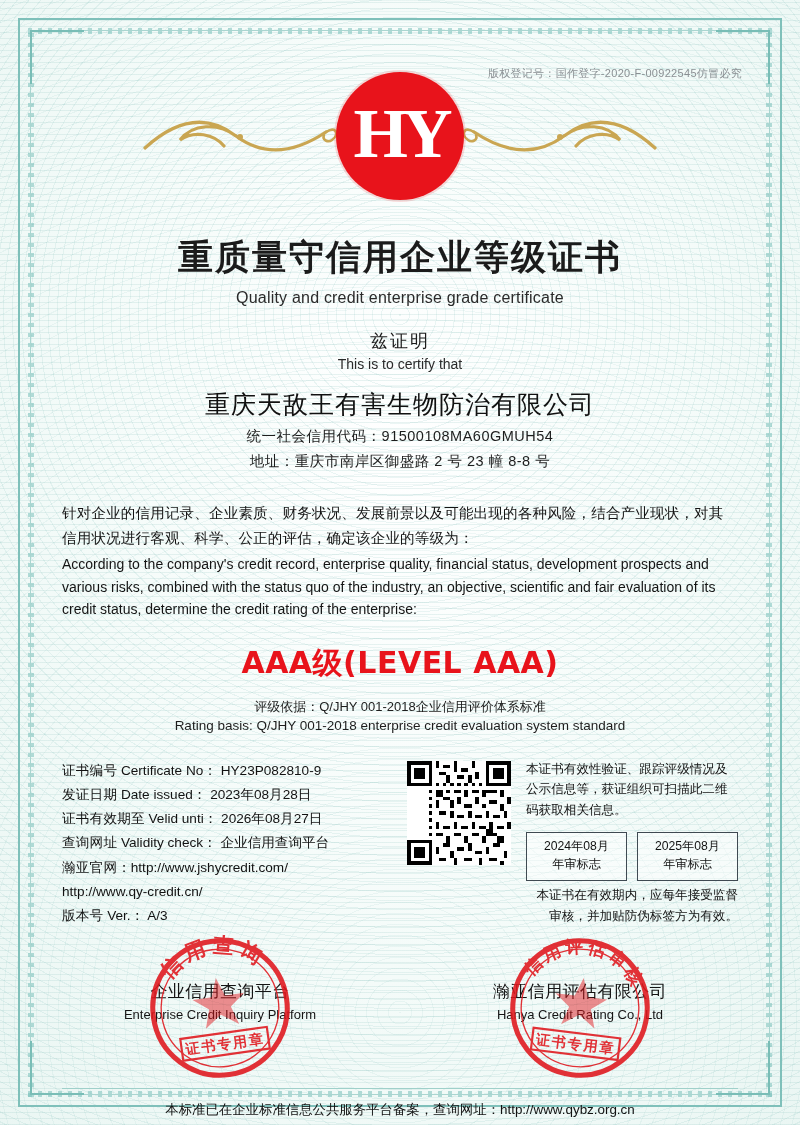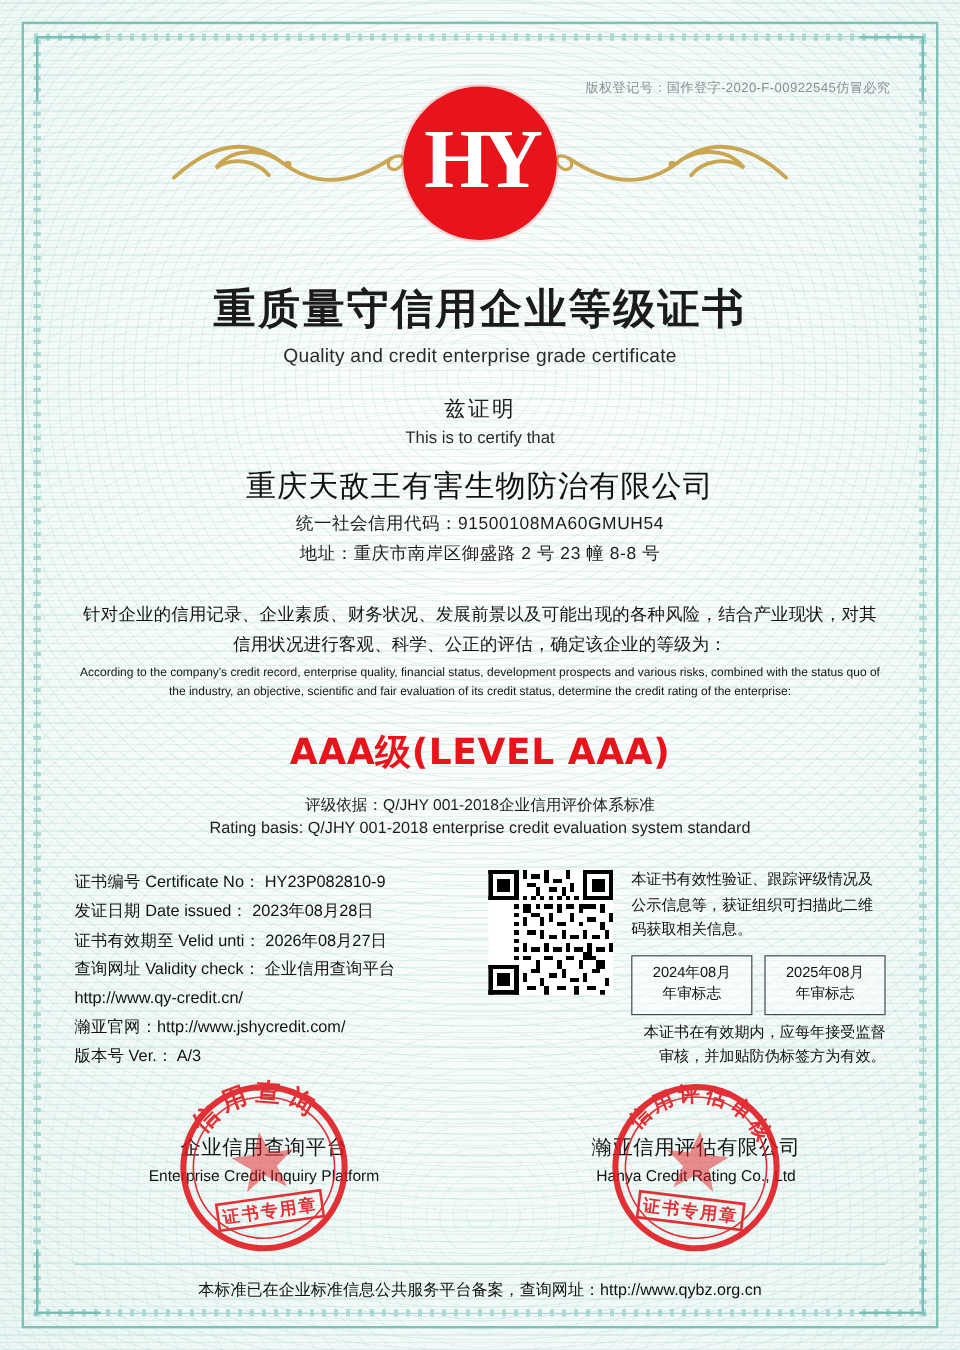--- a/index.html
+++ b/index.html
@@ -191,27 +191,27 @@
   }
   .credit-code, .address {
     margin-top: 6px;
     font-size: 14.5px;
     color: #1d1d1d;
     letter-spacing: 0.5px;
   }
 
   .body-text {
     margin-top: 30px;
-    text-align: center;
+    text-align: left;
     font-size: 14.5px;
     line-height: 1.72;
     color: #141414;
   }
   .body-text .cn { text-indent: 0; letter-spacing: 0.2px; }
-  .body-text .en { margin-top: 2px; font-size: 10px; line-height: 1.62; }
+  .body-text .en { margin-top: 2px; font-size: 14px; line-height: 1.62; }
 
   .level {
     margin-top: 22px;
     font-family: "DejaVu Sans", "Liberation Sans", sans-serif;
     font-size: 30px;
     font-weight: bold;
     color: #e8131b;
     letter-spacing: 0.5px;
   }
   .basis-cn {
@@ -396,24 +396,24 @@
         <div class="row">
           <span class="lbl-cn">证书有效期至</span>
           <span class="lbl-en">Velid unti：</span>
           <span>2026年08月27日</span>
         </div>
         <div class="row">
           <span class="lbl-cn">查询网址</span>
           <span class="lbl-en">Validity check：</span>
           <span>企业信用查询平台</span>
         </div>
-        <div class="row">http://www.qy-credit.cn/</div>
         <div class="row">
           <span class="lbl-cn">瀚亚官网</span><span>：http://www.jshycredit.com/</span>
         </div>
+        <div class="row">http://www.qy-credit.cn/</div>
         <div class="row">
           <span class="lbl-cn">版本号</span>
           <span class="lbl-en">Ver.：</span>
           <span>A/3</span>
         </div>
       </div>
 
       <svg class="qr" viewBox="0 0 29 29" shape-rendering="crispEdges">
         <rect width="29" height="29" fill="#ffffff"></rect>
         <g fill="#000000">

